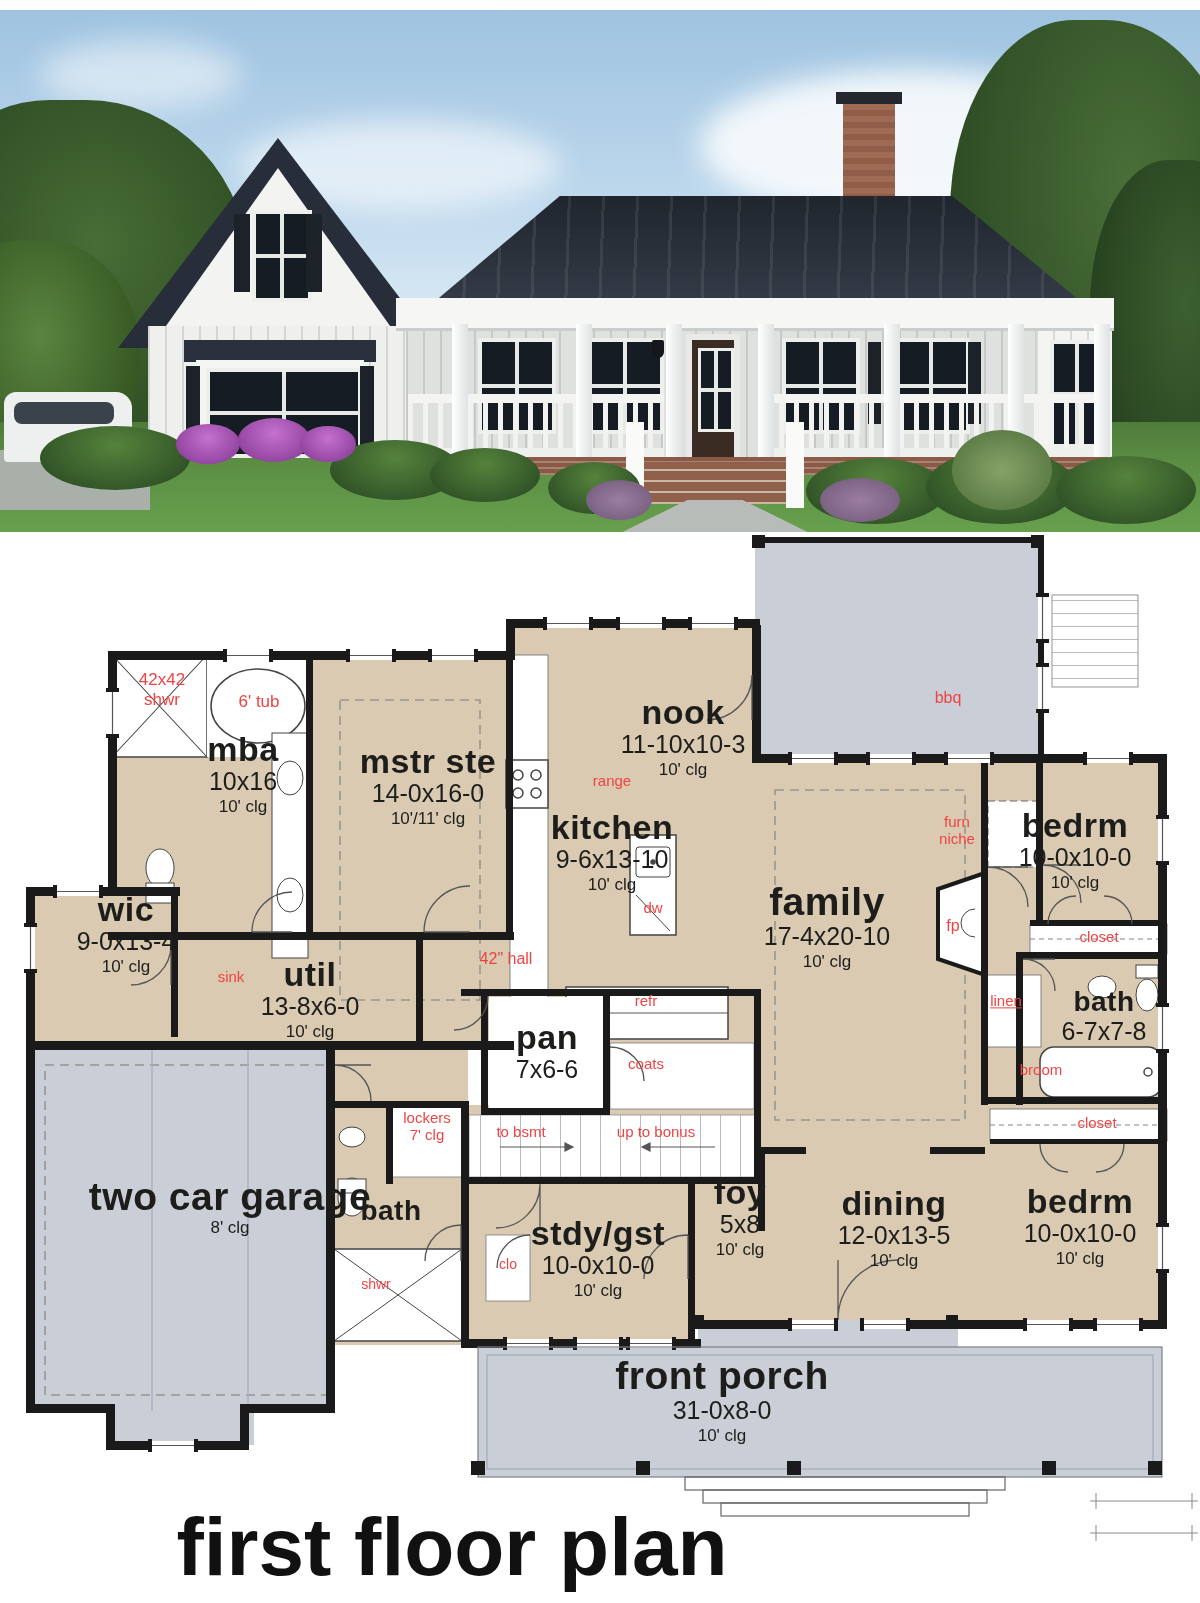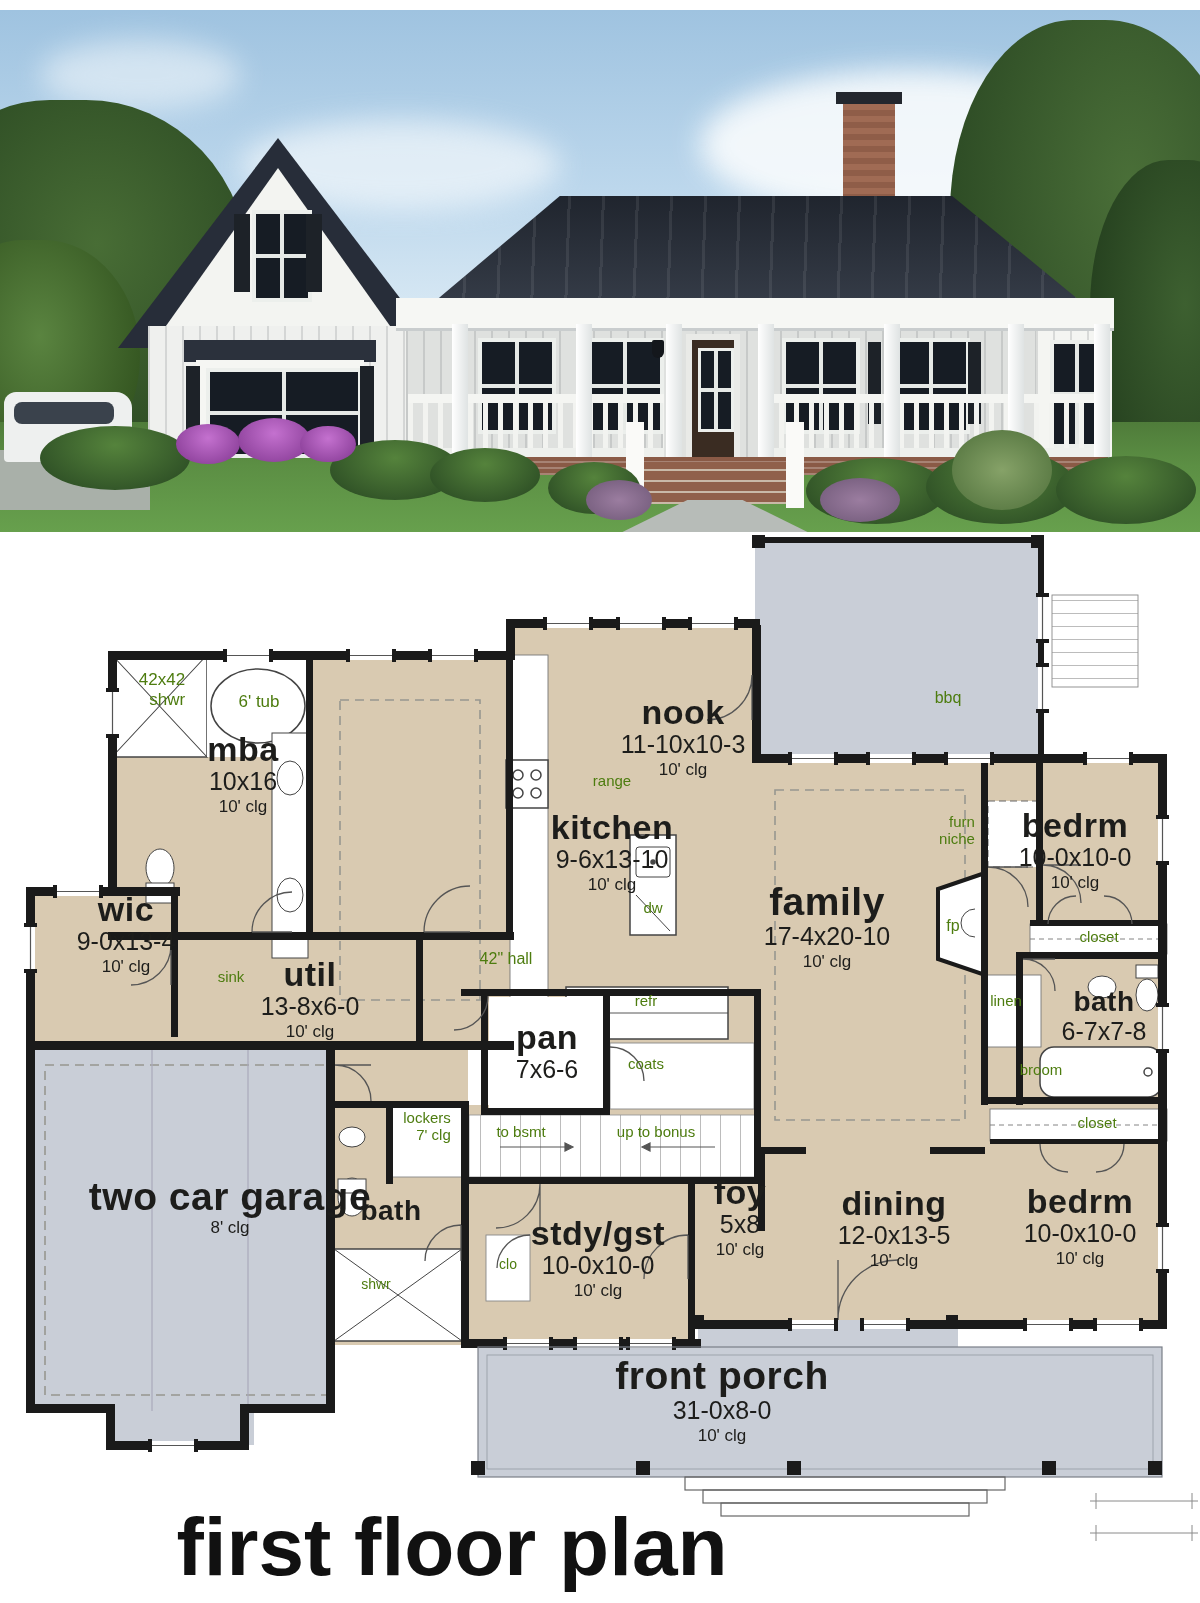--- a/index.html
+++ b/index.html
@@ -25,21 +25,21 @@
           background-color:#a557b3;}
 
   
   .plan-label{position:absolute;transform:translate(-50%,-50%);text-align:center;white-space:nowrap;color:#1d1d1b;}
   .plan-label .n{font-weight:700;font-size:34px;line-height:1.02;letter-spacing:.5px;}
   .plan-label .d{font-weight:400;font-size:25px;line-height:1.18;}
   .plan-label .c{font-weight:400;font-size:17px;line-height:1.25;}
   .plan-label.xl .n{font-size:39px;}
   .plan-label.sm .n{font-size:28px;}
   .tag{position:absolute;transform:translate(-50%,-50%);font-size:16px;font-weight:400;
-       text-align:right;white-space:nowrap;line-height:1.15;color:#4d7c0f;}
+       text-align:center;white-space:nowrap;line-height:1.15;color:#ef4444;}
   .plan-title{position:absolute;transform:translate(-50%,-50%);font-weight:700;font-size:82px;
               letter-spacing:0;color:#111;white-space:nowrap;}
 </style>
 </head>
 <body>
 
 <div class="canvas">
 
   <div class="photo">
     <div class="cloud" style="left:700px;top:60px;width:420px;height:150px;"></div>
@@ -346,20 +346,25 @@
           <rect x="946" y="780" width="12" height="12"></rect>
       </g>
     </svg>
 
     
     <div class="plan-label" style="left:243px;top:240px;">
       <div class="n">mba</div>
       <div class="d">10x16</div>
       <div class="c">10' clg</div>
     </div>
+    <div class="plan-label" style="left:428px;top:252px;">
+      <div class="n">mstr ste</div>
+      <div class="d">14-0x16-0</div>
+      <div class="c">10'/11' clg</div>
+    </div>
     <div class="plan-label" style="left:126px;top:400px;">
       <div class="n">wic</div>
       <div class="d">9-0x13-4</div>
       <div class="c">10' clg</div>
     </div>
     <div class="plan-label" style="left:310px;top:465px;">
       <div class="n">util</div>
       <div class="d">13-8x6-0</div>
       <div class="c">10' clg</div>
     </div>
@@ -440,21 +445,21 @@
       <div>lockers</div>
       <div>7' clg</div>
     </div>
     <div class="tag" style="left:521px;top:597px;font-size:15px;">to bsmt</div>
     <div class="tag" style="left:656px;top:597px;font-size:15px;">up to bonus</div>
     <div class="tag" style="left:957px;top:295px;font-size:15px;">
       <div>furn</div>
       <div>niche</div>
     </div>
     <div class="tag" style="left:953px;top:391px;font-size:16px;">fp</div>
-    <div class="tag" style="left:1006px;top:466px;font-size:15px;">linen</div>
+    <div class="tag" style="left:1006px;top:466px;font-size:15px;text-decoration:underline;">linen</div>
     <div class="tag" style="left:1041px;top:535px;font-size:15px;">broom</div>
     <div class="tag" style="left:1099px;top:402px;font-size:15px;">closet</div>
     <div class="tag" style="left:1097px;top:588px;font-size:15px;">closet</div>
     <div class="tag" style="left:508px;top:729px;font-size:14px;">clo</div>
     <div class="tag" style="left:376px;top:749px;font-size:14px;">shwr</div>
     <div class="tag" style="left:948px;top:163px;font-size:16px;">bbq</div>
 
     
     <div class="plan-title" style="left:452px;top:1012px;">first floor plan</div>
   </div>

